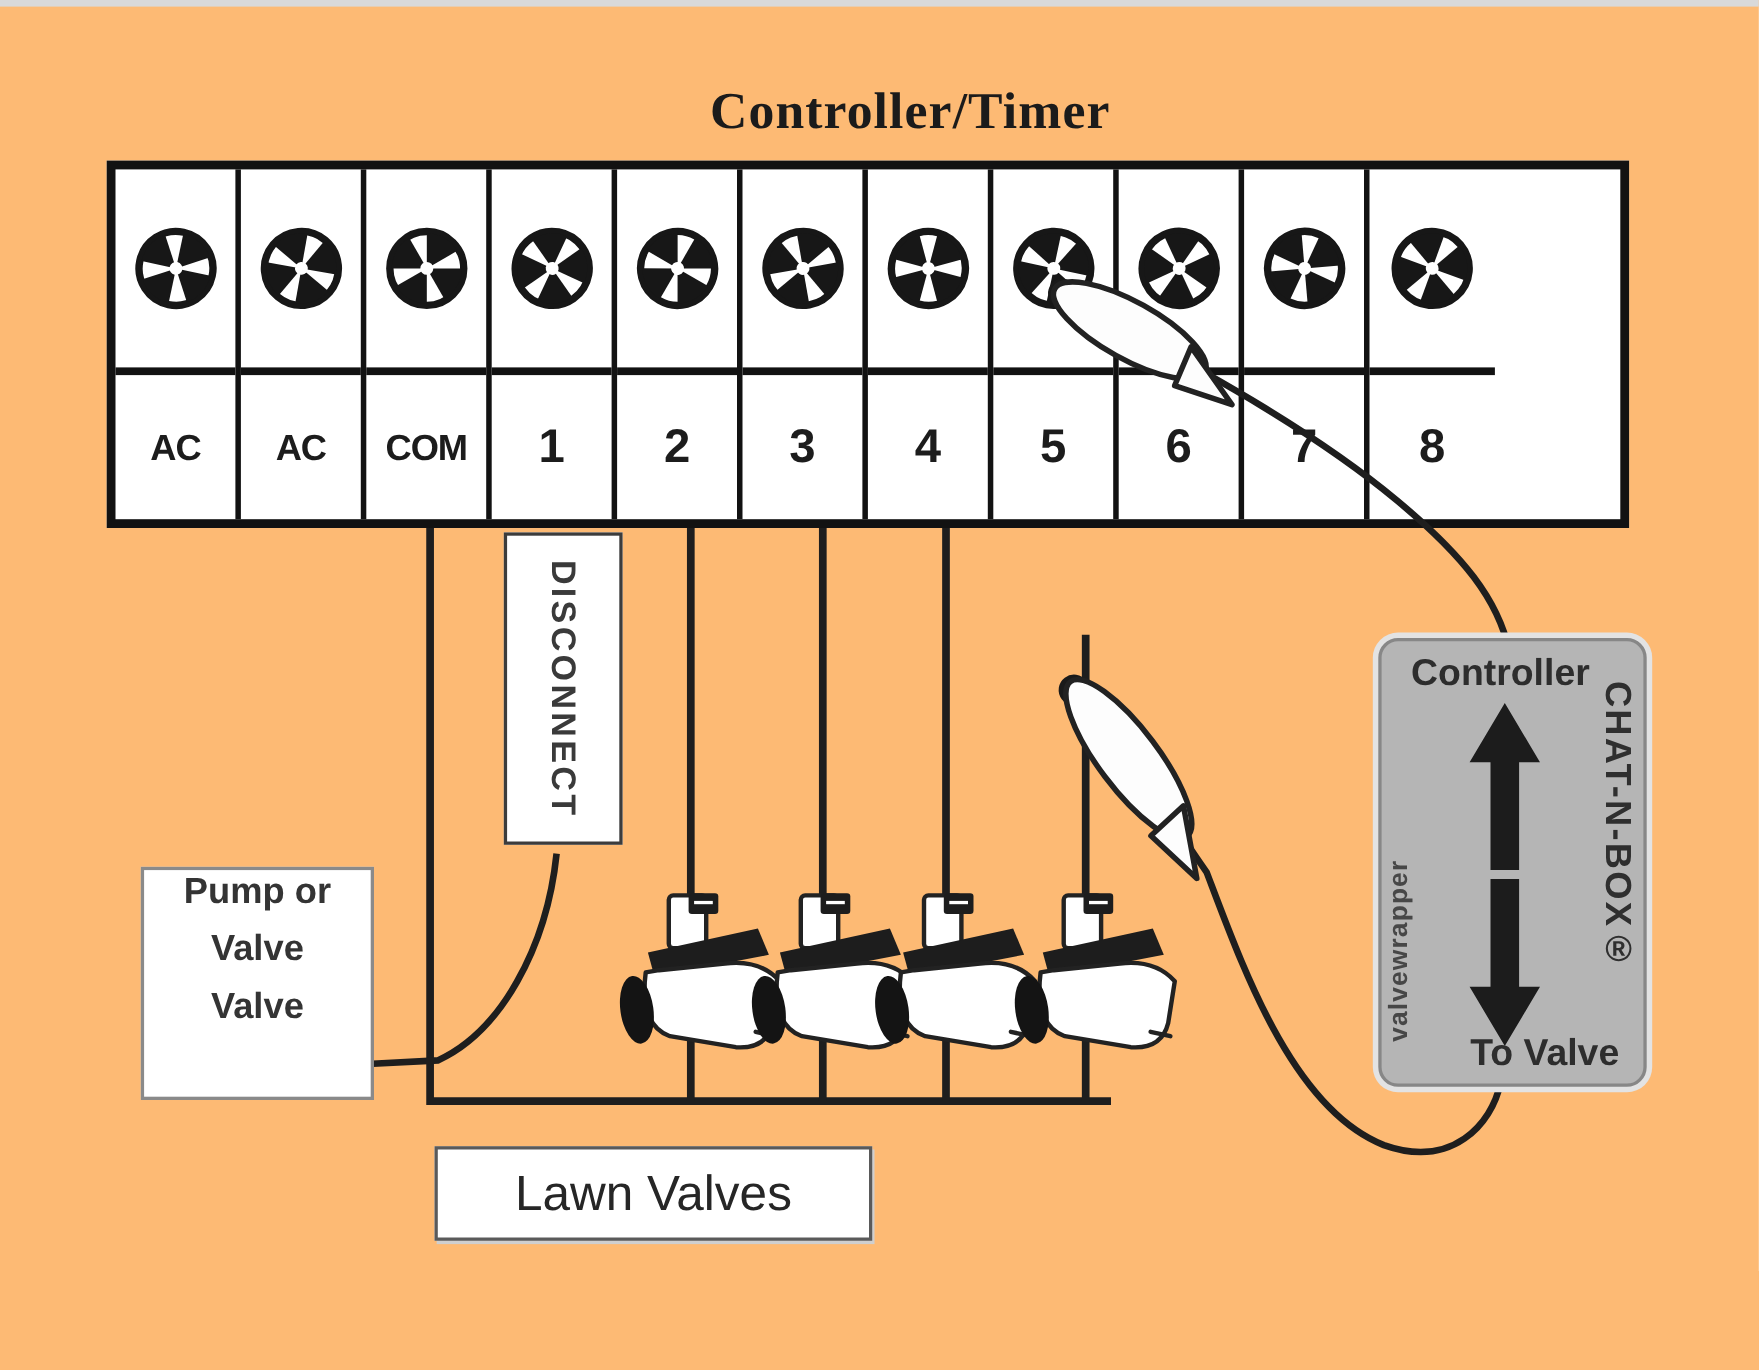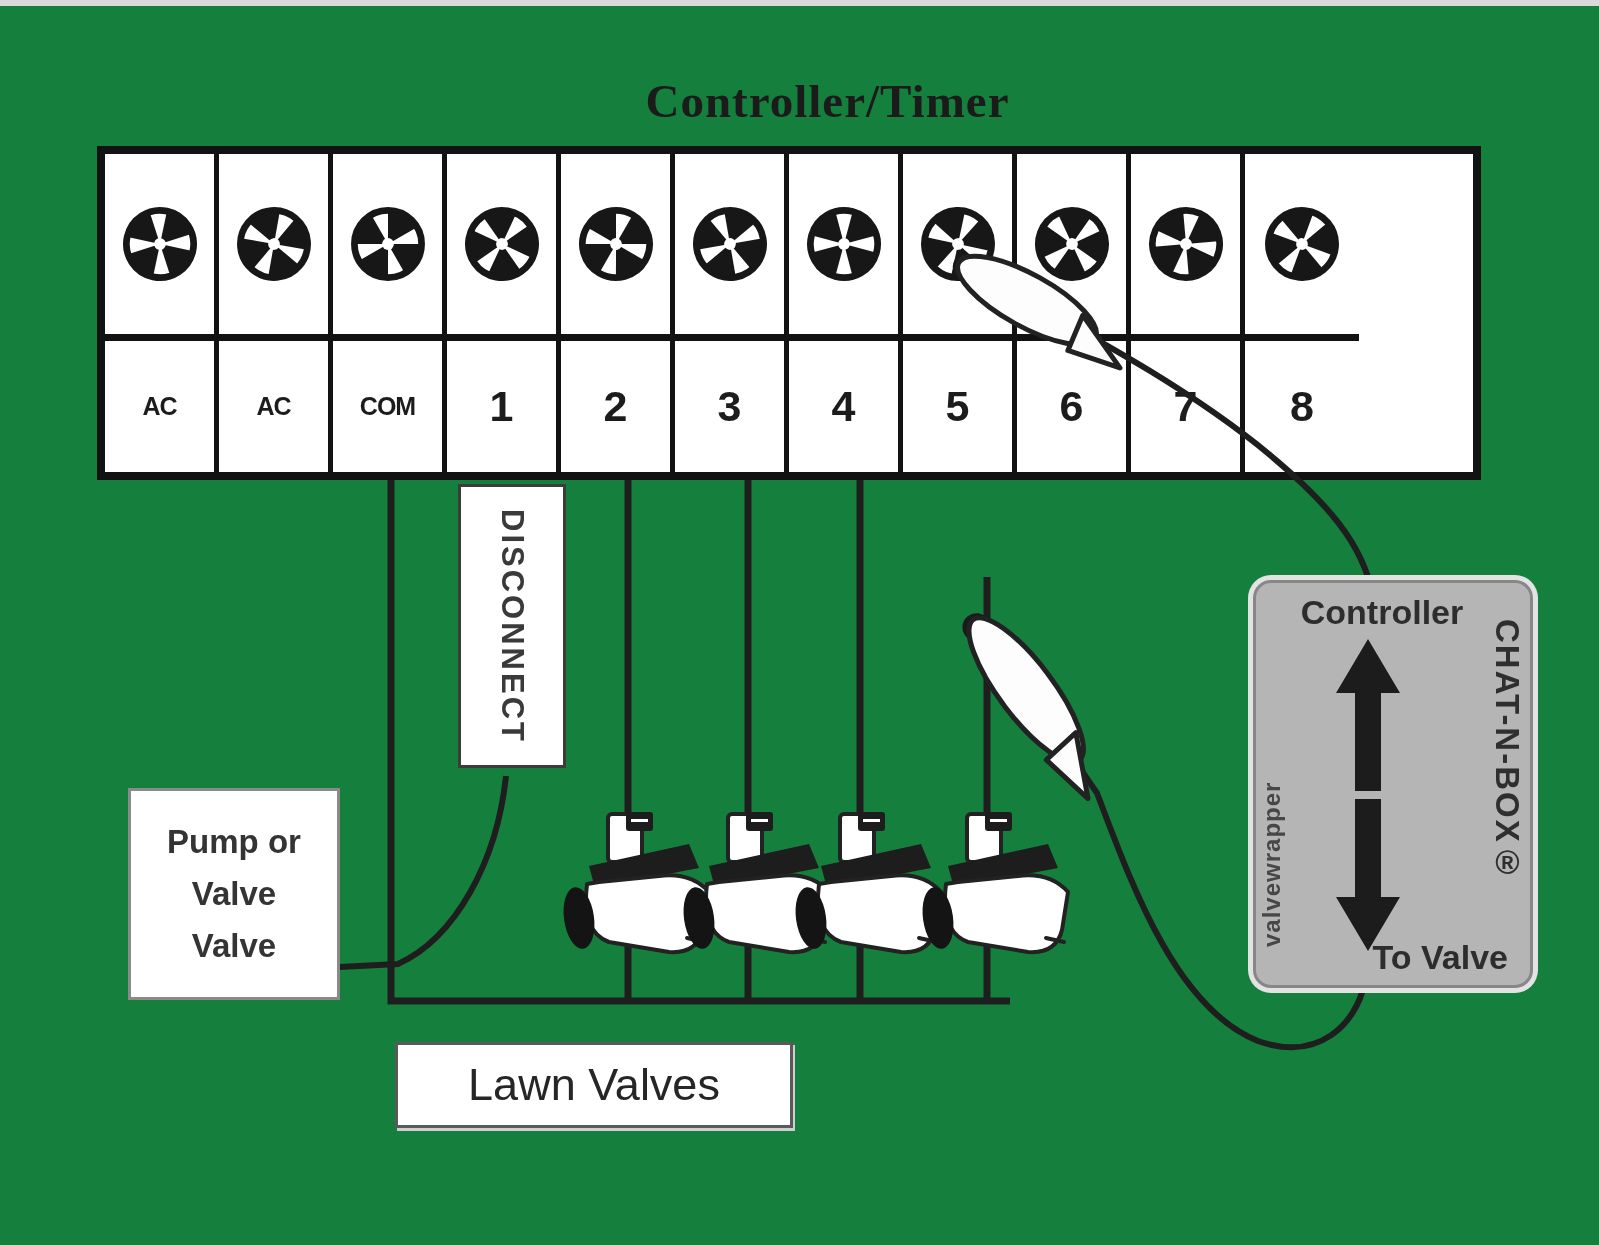--- a/index.html
+++ b/index.html
@@ -1,56 +1,56 @@
 <!DOCTYPE html>
 <html><head>
 <meta charset="utf-8">
 <style>
   html,body{margin:0;padding:0;background:#fff;}
-  #page{position:relative;width:1599px;height:1245px;background:#15803d;overflow:hidden;
+  #page{position:relative;width:1599px;height:1245px;background:#fdba74;overflow:hidden;
         font-family:"Liberation Sans",sans-serif;color:#1f1f1f;}
   #scan-edge{position:absolute;left:0;top:0;width:100%;height:6px;background:#d9d9d9;}
 
   
   #title{position:absolute;left:0;right:0;top:74px;text-align:center;
          transform:translateX(28px);
          font-family:"Liberation Serif",serif;font-weight:bold;font-size:47px;
          letter-spacing:1px;color:#1b1b1b;}
 
   
   #strip{position:absolute;left:97px;top:146px;width:1384px;height:334px;
          border:8px solid #121212;box-sizing:border-box;background:#fff;
          display:grid;grid-template-columns:repeat(12,1fr);z-index:1;}
   .tcol{display:flex;flex-direction:column;border-right:5px solid #121212;box-sizing:border-box;}
   .tcol:last-child{border-right:none;}
   .screw-cell{height:187px;border-bottom:7px solid #121212;box-sizing:border-box;
               display:flex;align-items:center;justify-content:center;}
   .label-cell{flex:1;display:flex;align-items:center;justify-content:center;
-              font-weight:bold;font-size:25px;letter-spacing:-1px;color:#1c1c1c;}
+              font-weight:bold;font-size:33px;letter-spacing:-1px;color:#1c1c1c;}
   .label-cell.num{font-size:43px;letter-spacing:0;}
   .screw{width:84px;height:84px;}
 
   
   #wires{position:absolute;left:0;top:0;z-index:2;pointer-events:none;}
 
   
   .white-box{position:absolute;background:#fff;box-sizing:border-box;z-index:3;}
   #disconnect-box{left:458px;top:484px;width:108px;height:284px;border:3px solid #3c3c3c;
                   display:flex;align-items:center;justify-content:center;}
   #disconnect-box span{writing-mode:vertical-rl;font-weight:bold;font-size:31px;
                        letter-spacing:3px;color:#3a3a3a;}
   #pump-box{left:128px;top:788px;width:212px;height:212px;border:3px solid #8a8a8a;
-            display:flex;flex-direction:column;align-items:center;justify-content:center;
+            display:flex;flex-direction:column;align-items:center;justify-content:flex-start;
             gap:14px;font-weight:bold;font-size:33px;color:#343434;}
   #lawn-box{left:395px;top:1042px;width:398px;height:86px;border:3px solid #5a5a5a;
             box-shadow:2px 3px 0 #cfcfcf;display:flex;align-items:center;justify-content:center;
             font-weight:normal;font-size:45px;color:#262626;}
 
   
-  #chat-box{position:absolute;left:1253px;top:580px;width:280px;height:408px;
+  #chat-box{position:absolute;left:1253px;top:580px;width:244px;height:408px;
             background:#b5b5b5;border:3px solid #878787;border-radius:18px;
             box-shadow:0 0 0 5px #e3e3e3;box-sizing:border-box;z-index:3;}
   #chat-top{position:absolute;top:10px;left:0;right:22px;text-align:center;
             font-weight:bold;font-size:34px;color:#2d2d2d;letter-spacing:0px;}
   #chat-bottom{position:absolute;bottom:8px;left:0;right:22px;text-align:right;
             font-weight:bold;font-size:34px;color:#2d2d2d;}
   #chat-brand{position:absolute;right:4px;top:36px;height:345px;writing-mode:vertical-rl;
             display:flex;align-items:center;font-weight:bold;font-size:33px;color:#2f2f2f;
             letter-spacing:2px;}
   #chat-side{position:absolute;left:2px;top:64px;height:300px;writing-mode:vertical-rl;

